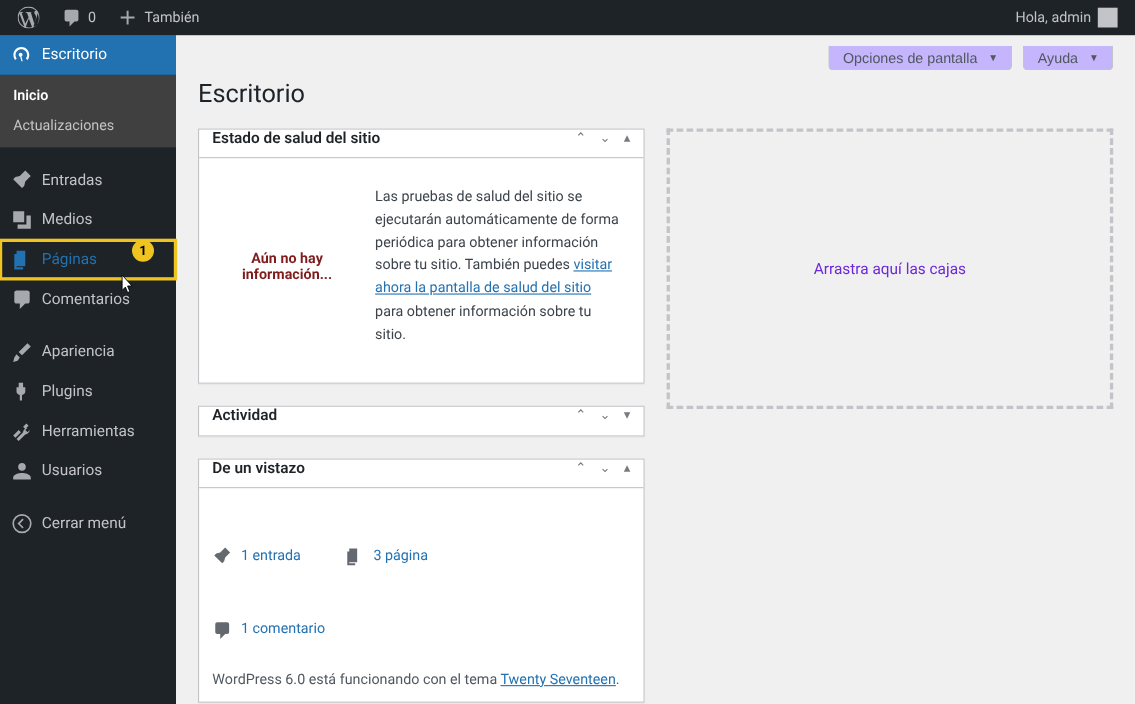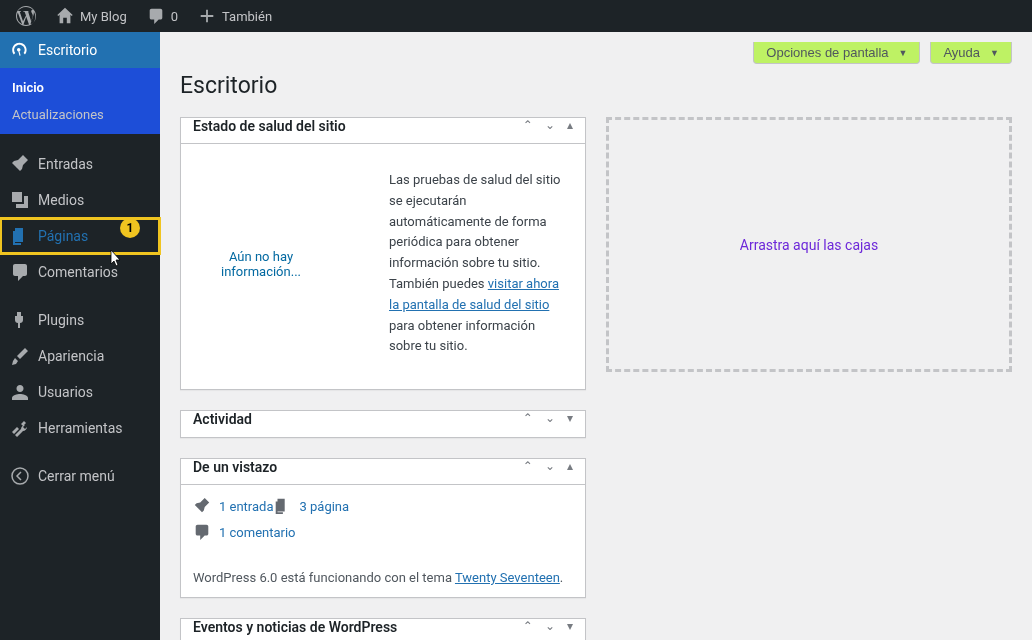--- a/index.html
+++ b/index.html
@@ -10,80 +10,80 @@
 .topbar-item svg { width: 18px; height: 18px; fill: #a7aaad; }
 .topbar-item.wp svg { width: 20px; height: 20px; }
 .avatar { width: 18px; height: 18px; background: #c3c4c7; }
 .container { display: flex; height: 608px; }
 .sidebar { width: 160px; background: #1d2327; color: #c3c4c7; flex-shrink: 0; }
 .sidebar-item { display: flex; align-items: center; gap: 8px; padding: 8px 10px; cursor: pointer; font-size: 14px; position: relative; }
 .sidebar-item svg { width: 20px; height: 20px; fill: #a7aaad; flex-shrink: 0; }
 .sidebar-item.active { background: #2271b1; color: #fff; }
 .sidebar-item.active svg { fill: #fff; }
 .sidebar-item.active::after { content: ""; position: absolute; right: -8px; top: 50%; transform: translateY(-50%); border: 8px solid transparent; border-right-color: #f0f0f1; }
-.sidebar-sub { background: #1d4ed8; padding: 6px 0; }
+.sidebar-sub { background: #404040; padding: 6px 0; }
 .sidebar-sub-item { padding: 6px 12px; font-size: 13px; cursor: pointer; color: #c3c4c7; }
 .sidebar-sub-item.bold { color: #fff; font-weight: 600; }
 .sidebar-sep { height: 12px; }
 .sidebar-item.highlighted { outline: 3px solid #f0c420; outline-offset: -2px; }
 .sidebar-item.highlighted svg, .sidebar-item.highlighted span { color: #2271b1; fill: #2271b1; }
 .cursor-overlay { position: absolute; left: 105px; top: 248px; pointer-events: none; }
 .num-marker { position: absolute; width: 20px; height: 20px; background: #f0c420; border-radius: 50%; color: #000; font-weight: 700; font-size: 12px; display: flex; align-items: center; justify-content: center; left: 120px; top: 218px; z-index: 10; }
 .badge { background: #d63638; color: #fff; font-size: 11px; border-radius: 50%; width: 16px; height: 16px; display: inline-flex; align-items: center; justify-content: center; margin-left: 2px; }
 .main { flex: 1; padding: 0 20px 20px 20px; overflow-y: auto; position: relative; }
 .top-actions { display: flex; justify-content: flex-end; gap: 10px; padding: 10px 0 2px 0; }
-.btn-screen { background: #bef264; border: 1px solid #c3c4c7; padding: 3px 12px; font-size: 13px; cursor: pointer; display: flex; align-items: center; gap: 6px; color: #50575e; border-top: none; border-radius: 0 0 4px 4px; }
+.btn-screen { background: #c4b5fd; border: 1px solid #c3c4c7; padding: 3px 12px; font-size: 13px; cursor: pointer; display: flex; align-items: center; gap: 6px; color: #50575e; border-top: none; border-radius: 0 0 4px 4px; }
 .arrow-down::after { content: "▼"; font-size: 9px; margin-left: 4px; color: #50575e; }
 h1 { font-size: 23px; font-weight: 400; color: #1d2327; padding: 6px 0 18px 0; }
 .columns { display: flex; gap: 20px; }
 .col { flex: 1; display: flex; flex-direction: column; gap: 20px; }
 .postbox { background: #fff; border: 1px solid #c3c4c7; box-shadow: 0 1px 1px rgba(0,0,0,0.04); }
 .postbox-header { display: flex; align-items: flex-start; justify-content: space-between; padding: 0 12px; height: 26px; border-bottom: 1px solid #c3c4c7; }
 .postbox-header h2 { font-size: 14px; font-weight: 600; color: #1d2327; }
 .postbox-controls { display: flex; gap: 12px; color: #787c82; font-size: 12px; }
 .postbox-controls span { cursor: pointer; }
 .postbox-inside { padding: 12px; font-size: 13px; color: #3c434a; }
 .health-row { display: flex; gap: 20px; align-items: center; padding: 14px 8px 20px 8px; }
-.health-left { width: 120px; text-align: center; font-weight: 400; color: #0369a1; font-size: 13px; }
-.health-right { flex: 1; line-height: 1.6; margin-left: 48px; }
+.health-left { width: 120px; text-align: center; font-weight: 700; color: #7f1d1d; font-size: 13px; }
+.health-right { flex: 1; line-height: 1.6; }
 a { color: #2271b1; text-decoration: underline; }
-.glance-row { display: flex; padding-bottom: 8px; }
+.glance-row { display: flex; gap: 40px; padding-bottom: 8px; margin-top: 41px; }
 .glance-item { display: flex; align-items: center; gap: 8px; color: #2271b1; cursor: pointer; }
 .glance-item svg { width: 18px; height: 18px; fill: #646970; }
 .glance-text { padding-top: 8px; color: #50575e; margin-top: 13px; }
 .dropzone { border: 3px dashed #c3c4c7; min-height: 255px; display: flex; align-items: center; justify-content: center; color: #6d28d9; font-size: 14px; }
 .collapsed .postbox-header { border-bottom: none; }
 </style>
 </head>
 <body>
 
 <div class="topbar">
   <div class="topbar-left">
     <div class="topbar-item wp">
       <svg viewBox="0 0 20 20">
           <path d="M10 0C4.5 0 0 4.5 0 10s4.5 10 10 10 10-4.5 10-10S15.5 0 10 0zM1 10c0-1.3.3-2.5.8-3.6l4.3 11.8C3.1 16.8 1 13.6 1 10zm9 9c-.9 0-1.7-.1-2.5-.4l2.7-7.8 2.8 7.6c0 .1 0 .1.1.1-1 .3-2 .5-3.1.5zm1.2-13.2c.5 0 1-.1 1-.1.5 0 .4-.7 0-.7 0 0-1.4.1-2.3.1-.9 0-2.3-.1-2.3-.1-.5 0-.5.7 0 .7 0 0 .5.1 1 .1l1.4 3.8L7 15.3 3.7 5.8c.5 0 1-.1 1-.1.5 0 .4-.7 0-.7 0 0-1.4.1-2.3.1h-.6C3.4 2.7 6.5 1 10 1c2.6 0 5 1 6.8 2.7h-.1c-.9 0-1.5.8-1.5 1.6 0 .7.4 1.4.9 2.1.3.6.7 1.3.7 2.4 0 .7-.3 1.6-.7 2.8l-.9 2.9-3-9.7zm3.3 12l2.7-7.9c.5-1.3.7-2.3.7-3.2 0-.3 0-.6-.1-.9 1 1.5 1.5 3.3 1.5 5.2 0 2.8-1.3 5.4-3.3 7.1l-1.5-.3z"></path>
         </svg>
     </div>
     <div class="topbar-item">
       <svg viewBox="0 0 20 20">
-          <path d="M16 8.5l1.5 1.4 1-1-8.5-8-8.5 8 1 1L4 8.5V18h4v-6h4v6h4V8.5z"></path>
-        </svg>
-      <span>My Blog</span>
+          <path d="M5 2h10c1.1 0 2 .9 2 2v8c0 1.1-.9 2-2 2h-2l-5 5v-5H5c-1.1 0-2-.9-2-2V4c0-1.1.9-2 2-2z"></path>
+        </svg>
+      <span>0</span>
     </div>
     <div class="topbar-item">
       <svg viewBox="0 0 20 20">
-          <path d="M5 2h10c1.1 0 2 .9 2 2v8c0 1.1-.9 2-2 2h-2l-5 5v-5H5c-1.1 0-2-.9-2-2V4c0-1.1.9-2 2-2z"></path>
-        </svg>
-      <span>0</span>
-    </div>
+          <path d="M17 9v2h-6v6H9v-6H3V9h6V3h2v6h6z"></path>
+        </svg>
+      <span>También</span>
+    </div>
+  </div>
+  <div class="topbar-right">
     <div class="topbar-item">
-      <svg viewBox="0 0 20 20">
-          <path d="M17 9v2h-6v6H9v-6H3V9h6V3h2v6h6z"></path>
-        </svg>
-      <span>También</span>
+      <span>Hola, admin</span>
+      <div class="avatar"></div>
     </div>
   </div>
 </div>
 
 <div class="container">
   <div class="sidebar">
     <div class="sidebar-item active">
       <svg viewBox="0 0 20 20">
           <path d="M3.8 14.5c-1-1.2-1.6-2.8-1.6-4.5 0-4 3.2-7.2 7.2-7.2s7.2 3.2 7.2 7.2c0 1.7-.6 3.3-1.6 4.5l-1.4-1.4c.7-.9 1.1-2 1.1-3.1 0-2.9-2.4-5.3-5.3-5.3S4.1 7.1 4.1 10c0 1.2.4 2.3 1.1 3.1l-1.4 1.4zm4.6-2.9l1 3.8c.1.3.4.5.7.4.3-.1.5-.4.4-.7l-1-3.8c.6-.3 1-.9 1-1.6 0-1-.8-1.8-1.8-1.8S7 8.7 7 9.7c0 .8.5 1.5 1.4 1.9z"></path>
         </svg>
@@ -114,41 +114,41 @@
     </div>
     <div class="sidebar-item">
       <svg viewBox="0 0 20 20">
           <path d="M5 2h10c1.1 0 2 .9 2 2v8c0 1.1-.9 2-2 2h-2l-5 5v-5H5c-1.1 0-2-.9-2-2V4c0-1.1.9-2 2-2z"></path>
         </svg>
       <span>Comentarios</span>
     </div>
     <div class="sidebar-sep"></div>
     <div class="sidebar-item">
       <svg viewBox="0 0 20 20">
+          <path d="M15 2l3 3-8 8-3-3 8-8zM5 12l3 3-2 3-4 1 1-4 2-3z"></path>
+        </svg>
+      <span>Apariencia</span>
+    </div>
+    <div class="sidebar-item">
+      <svg viewBox="0 0 20 20">
           <path d="M7 2v4H5v4c0 1.7 1.3 3 3 3v5h2v-5c1.7 0 3-1.3 3-3V6h-2V2h-2v4H9V2H7z"></path>
         </svg>
       <span>Plugins</span>
     </div>
     <div class="sidebar-item">
       <svg viewBox="0 0 20 20">
-          <path d="M15 2l3 3-8 8-3-3 8-8zM5 12l3 3-2 3-4 1 1-4 2-3z"></path>
-        </svg>
-      <span>Apariencia</span>
+          <path d="M16 5l-2-2-3 3 2 2 3-3zM4 16l5-5-2-2-5 5 2 2zm9-3c2 0 4-2 4-4l-2 2-2-2 2-2c-2 0-4 2-4 4l-6 6 2 2 6-6z"></path>
+        </svg>
+      <span>Herramientas</span>
     </div>
     <div class="sidebar-item">
       <svg viewBox="0 0 20 20">
           <path d="M10 10c2 0 3.5-1.5 3.5-3.5S12 3 10 3 6.5 4.5 6.5 6.5 8 10 10 10zm0 2c-2.7 0-8 1.3-8 4v2h16v-2c0-2.7-5.3-4-8-4z"></path>
         </svg>
       <span>Usuarios</span>
-    </div>
-    <div class="sidebar-item">
-      <svg viewBox="0 0 20 20">
-          <path d="M16 5l-2-2-3 3 2 2 3-3zM4 16l5-5-2-2-5 5 2 2zm9-3c2 0 4-2 4-4l-2 2-2-2 2-2c-2 0-4 2-4 4l-6 6 2 2 6-6z"></path>
-        </svg>
-      <span>Herramientas</span>
     </div>
     <div class="sidebar-sep"></div>
     <div class="sidebar-item">
       <svg viewBox="0 0 20 20">
           <circle cx="10" cy="10" r="8" fill="none" stroke="#a7aaad" stroke-width="1.5"></circle>
           <path d="M11 6l-4 4 4 4" fill="none" stroke="#a7aaad" stroke-width="1.5"></path>
         </svg>
       <span>Cerrar menú</span>
     </div>
   </div>

